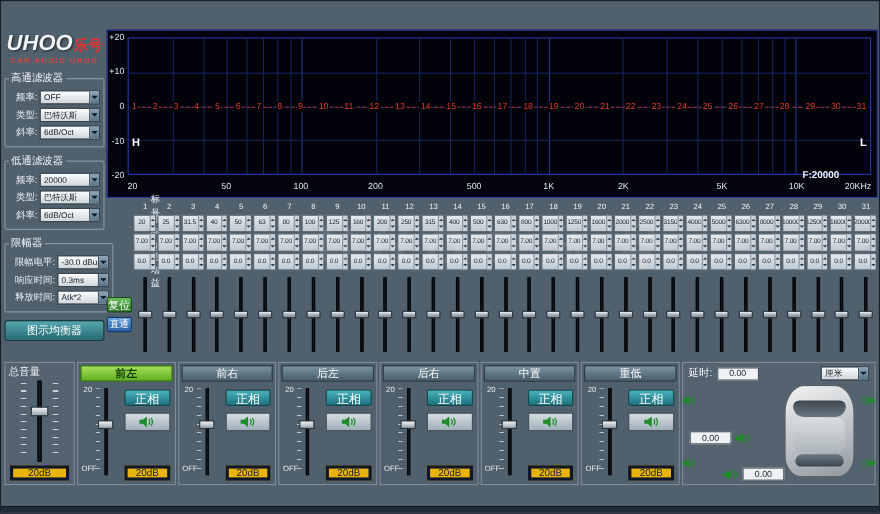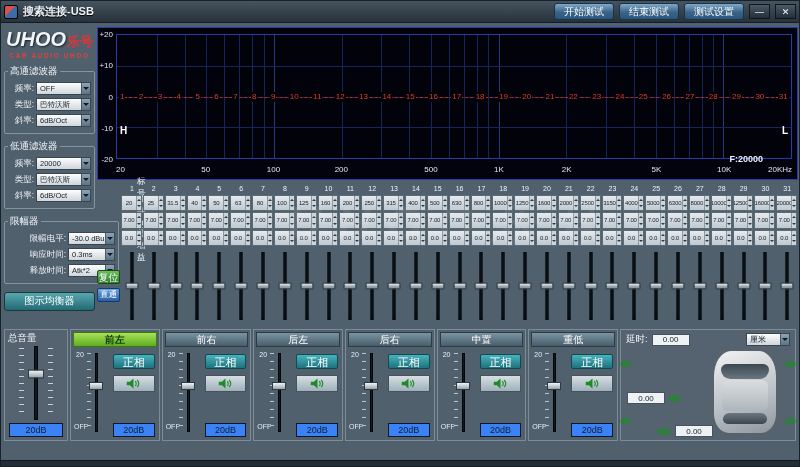--- a/index.html
+++ b/index.html
@@ -18,21 +18,21 @@
   
   .sidebar{position:absolute;left:3px;top:25px;width:91px;height:300px;}
   .logo{text-align:center;margin:2px 0 6px;}
   .logo-en{font-size:20px;font-weight:bold;font-style:italic;color:#f2f5f8;text-shadow:1px 1px 2px #1a242c;}
   .logo-cn{font-size:13px;color:#e23434;font-weight:bold;margin-left:1px;}
   .logo-tag{font-size:6.5px;color:#e24040;letter-spacing:1.6px;margin-top:1px;font-weight:bold;}
   .group{border:1px solid #8494a0;border-radius:2px;margin-bottom:6px;padding:1px 3px 3px;}
   .group legend{font-size:9.5px;color:#f0f4f8;padding:0 2px;}
   .frow{display:flex;align-items:center;margin:3px 0;gap:2px;}
   .flbl{font-size:8.5px;color:#eaf0f5;white-space:nowrap;width:26px;text-align:right;flex:none;}
-  .frow.wide .flbl{width:42px;margin-left:16px;}
+  .frow.wide .flbl{width:42px;}
   .fval{flex:1;height:13px;background:linear-gradient(#fdfdfd,#cfd6db);border:1px solid #39464f;display:flex;align-items:center;font-size:7.5px;color:#15202a;padding:0 0 0 3px;overflow:hidden;white-space:nowrap;}
   .arr{margin-left:auto;width:9px;height:11px;flex:none;background:linear-gradient(#8ca4b8,#5a7488);border-left:1px solid #4a5a64;display:flex;align-items:flex-start;justify-content:center;}
   .arr::after{content:"";border:3px solid transparent;border-top-color:#0e1a24;margin-top:4px;}
   .eq-btn{width:100%;height:19px;margin-top:1px;background:linear-gradient(#57a8ae,#246a74);border:1px solid #143a42;border-radius:3px;color:#fff;font-size:10px;}
 
   
   .graph{position:absolute;left:96px;top:26px;width:701px;height:153px;background:#02030d;border:1px solid #2a3ba8;}
   .yaxis{position:absolute;left:0;top:6px;bottom:20px;width:17px;}
   .ylab{position:absolute;right:2px;transform:translateY(-50%);color:#dfe8f0;font-size:8px;}
   .plot{position:absolute;left:18px;top:6px;right:5px;bottom:20px;border:1px solid #2a3ba8;background:#01020a;}
@@ -81,21 +81,21 @@
   
   .bottom{position:absolute;left:3px;top:328px;right:3px;height:112px;display:flex;gap:2px;}
   .panel{border:1px solid #7e8c98;position:relative;background:rgba(255,255,255,0.02);text-align:center;}
   .master{width:64px;flex:none;}
   .master-title{position:absolute;left:3px;top:2px;font-size:9.5px;color:#f0f5fa;}
   .master-slider{position:absolute;left:50%;top:16px;transform:translateX(-50%);width:28px;height:74px;}
   .mtrack{position:absolute;left:50%;top:0;bottom:0;width:4px;transform:translateX(-50%);background:#11181e;border:1px solid #040709;}
   .mthumb{position:absolute;left:50%;top:38%;width:16px;height:9px;transform:translate(-50%,-50%);background:linear-gradient(#f2f4f6,#98a4ac);border:1px solid #2e3a42;}
   .ticks{position:absolute;top:2px;bottom:2px;width:5px;background:repeating-linear-gradient(#c8d2da 0 1px,transparent 1px 7px);}
   .ticks.left{left:-3px;}.ticks.right{right:-3px;}
-  .gain-box{background:#3b82f6;border:1px solid #0f172a;display:flex;align-items:center;justify-content:center;font-size:9px;color:#13202a;}
+  .gain-box{background:#eab308;border:3px solid #0f172a;display:flex;align-items:center;justify-content:center;font-size:9px;color:#13202a;}
   .master-gain{position:absolute;left:4px;right:4px;bottom:3px;height:14px;}
 
   .channels{flex:1;display:flex;gap:2px;}
   .channel{flex:1;border:1px solid #7e8c98;position:relative;}
   .ch-header{position:absolute;left:2px;right:2px;top:2px;height:15px;font-size:10px;color:#fff;background:linear-gradient(#7b93a2,#485d6a);border:1px solid #2c3c46;padding:0;}
   .ch-header.active{background:linear-gradient(#a8e05a,#5fae20);color:#14400a;font-weight:bold;border-color:#3a7a10;}
   .ch-body{position:absolute;left:2px;right:2px;top:19px;bottom:2px;}
   .ch-left{position:absolute;left:0;top:0;bottom:0;width:38px;}
   .sc-top{position:absolute;left:3px;top:2px;font-size:7px;color:#e8eef3;}
   .sc-bot{position:absolute;left:1px;bottom:8px;font-size:7px;color:#e8eef3;}
@@ -133,30 +133,20 @@
   .box{width:10px;height:10px;background:#f2f5f7;border:1px solid #30404a;flex:none;}
   .chk-label{font-size:9.5px;color:#f0f5fa;white-space:nowrap;}
   .sys-btn{width:68px;height:16px;font-size:9.5px;color:#fff;background:linear-gradient(#57a8ae,#246a74);border:1px solid #143a42;border-radius:3px;}
   .statusbar{position:absolute;left:0;right:0;bottom:0;height:6px;background:#222d36;border-top:1px solid #10181f;}
 </style>
 </head>
 <body>
 
 <div class="window">
 
-  <div class="titlebar">
-    <span class="app-icon"></span>
-    <span class="title">搜索连接-USB</span>
-    <span class="tb-spacer"></span>
-    <button class="tb-btn">开始测试</button>
-    <button class="tb-btn">结束测试</button>
-    <button class="tb-btn">测试设置</button>
-    <button class="win-btn">—</button>
-    <button class="win-btn">✕</button>
-  </div>
 
   <div class="sidebar">
     <div class="logo">
       <div><span class="logo-en">UHOO</span><span class="logo-cn">乐号</span></div>
       <div class="logo-tag">CAR AUDIO UHOO</div>
     </div>
 
     <fieldset class="group">
       <legend>高通滤波器</legend>
       <div class="frow">

